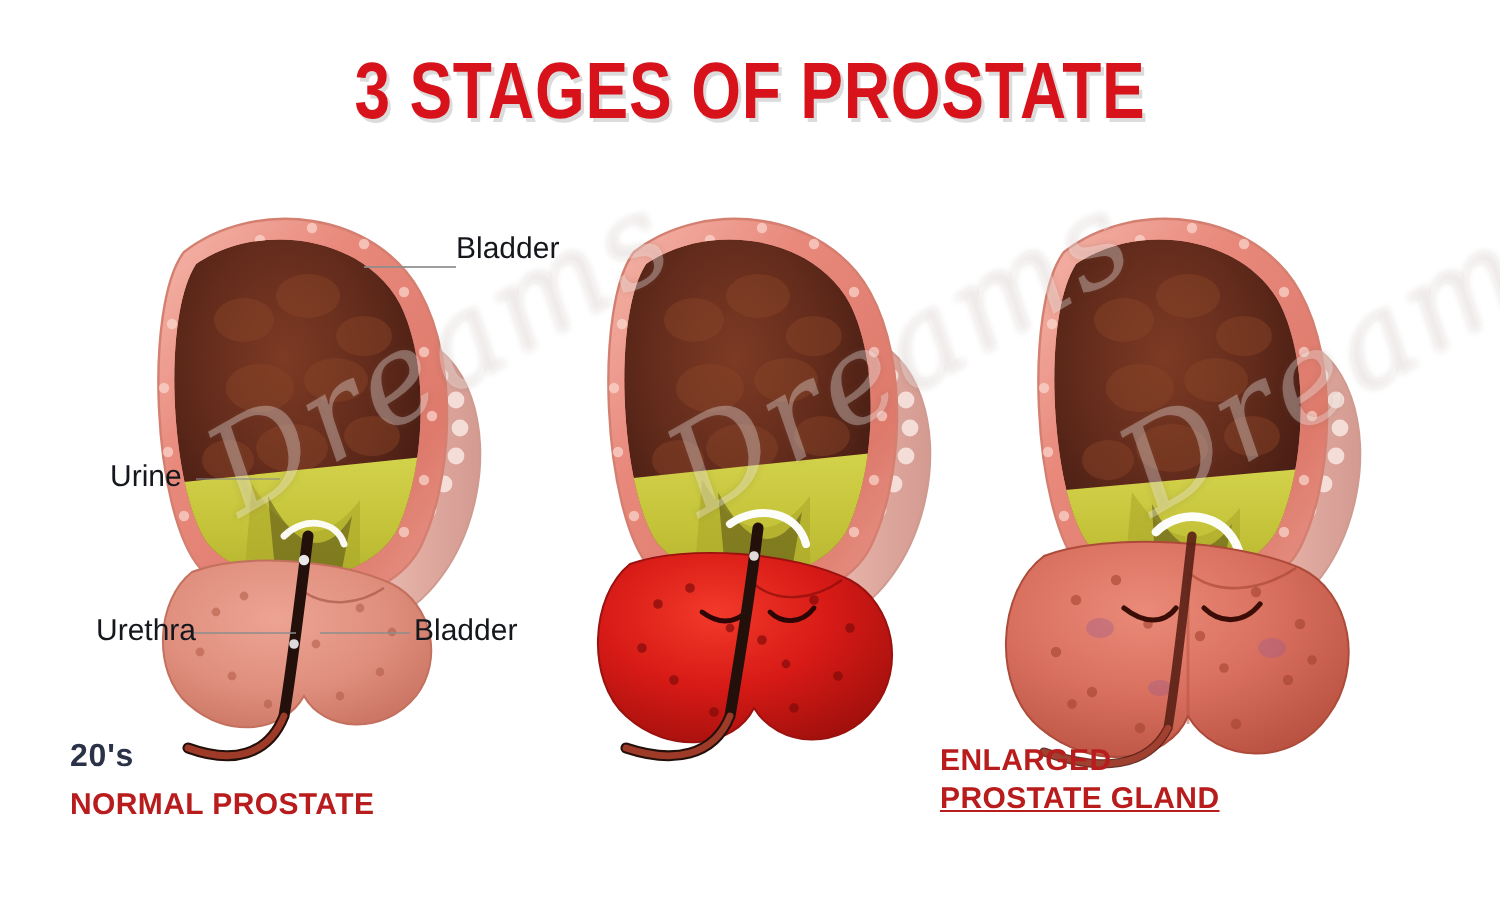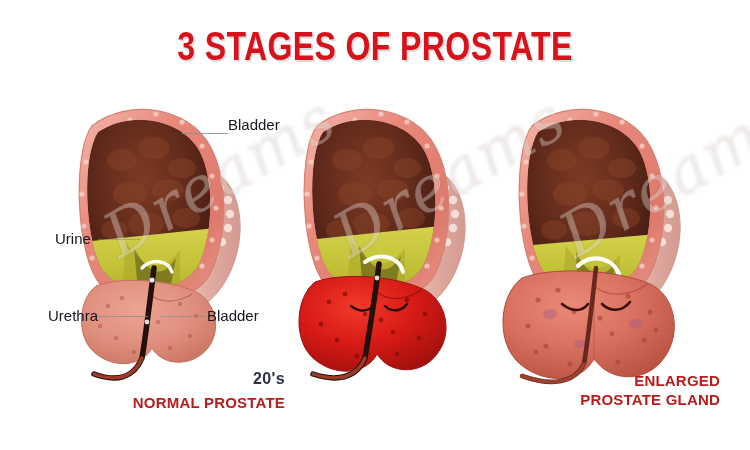--- a/index.html
+++ b/index.html
@@ -30,21 +30,21 @@
 
   
   .figure{position:absolute;top:90px;width:250px;height:285px;}
   .fig1{left:30px;}
   .fig2{left:255px;}
   .fig3{left:470px;}
   .figure svg{display:block;width:250px;height:285px;overflow:visible;}
 
   
   .caption{
-    position:absolute;width:250px;text-align:right;
+    position:absolute;width:250px;text-align:left;
     color:#222a38;
     line-height:1.18;
     user-select:none;
   }
   .cap-age{
     font-size:16px;font-weight:bold;color:#2b3247;
     letter-spacing:0.4px;
   }
   .cap-name{
     font-size:15px;font-weight:bold;color:#b91c1c;
@@ -491,16 +491,16 @@
   <div class="caption cap1">
     <div class="cap-age">20's</div>
     <div class="cap-name">NORMAL PROSTATE</div>
   </div>
 
   <div class="caption cap2">
   </div>
 
   <div class="caption cap3">
     <div class="cap-name">ENLARGED</div>
-    <div class="cap-name" style="margin-top:1px;">PROSTATE GLAND</div>
+    <div class="cap-name" style="margin-top:1px;text-decoration:underline;">PROSTATE GLAND</div>
   </div>
 
 </div>
 
 </body></html>

